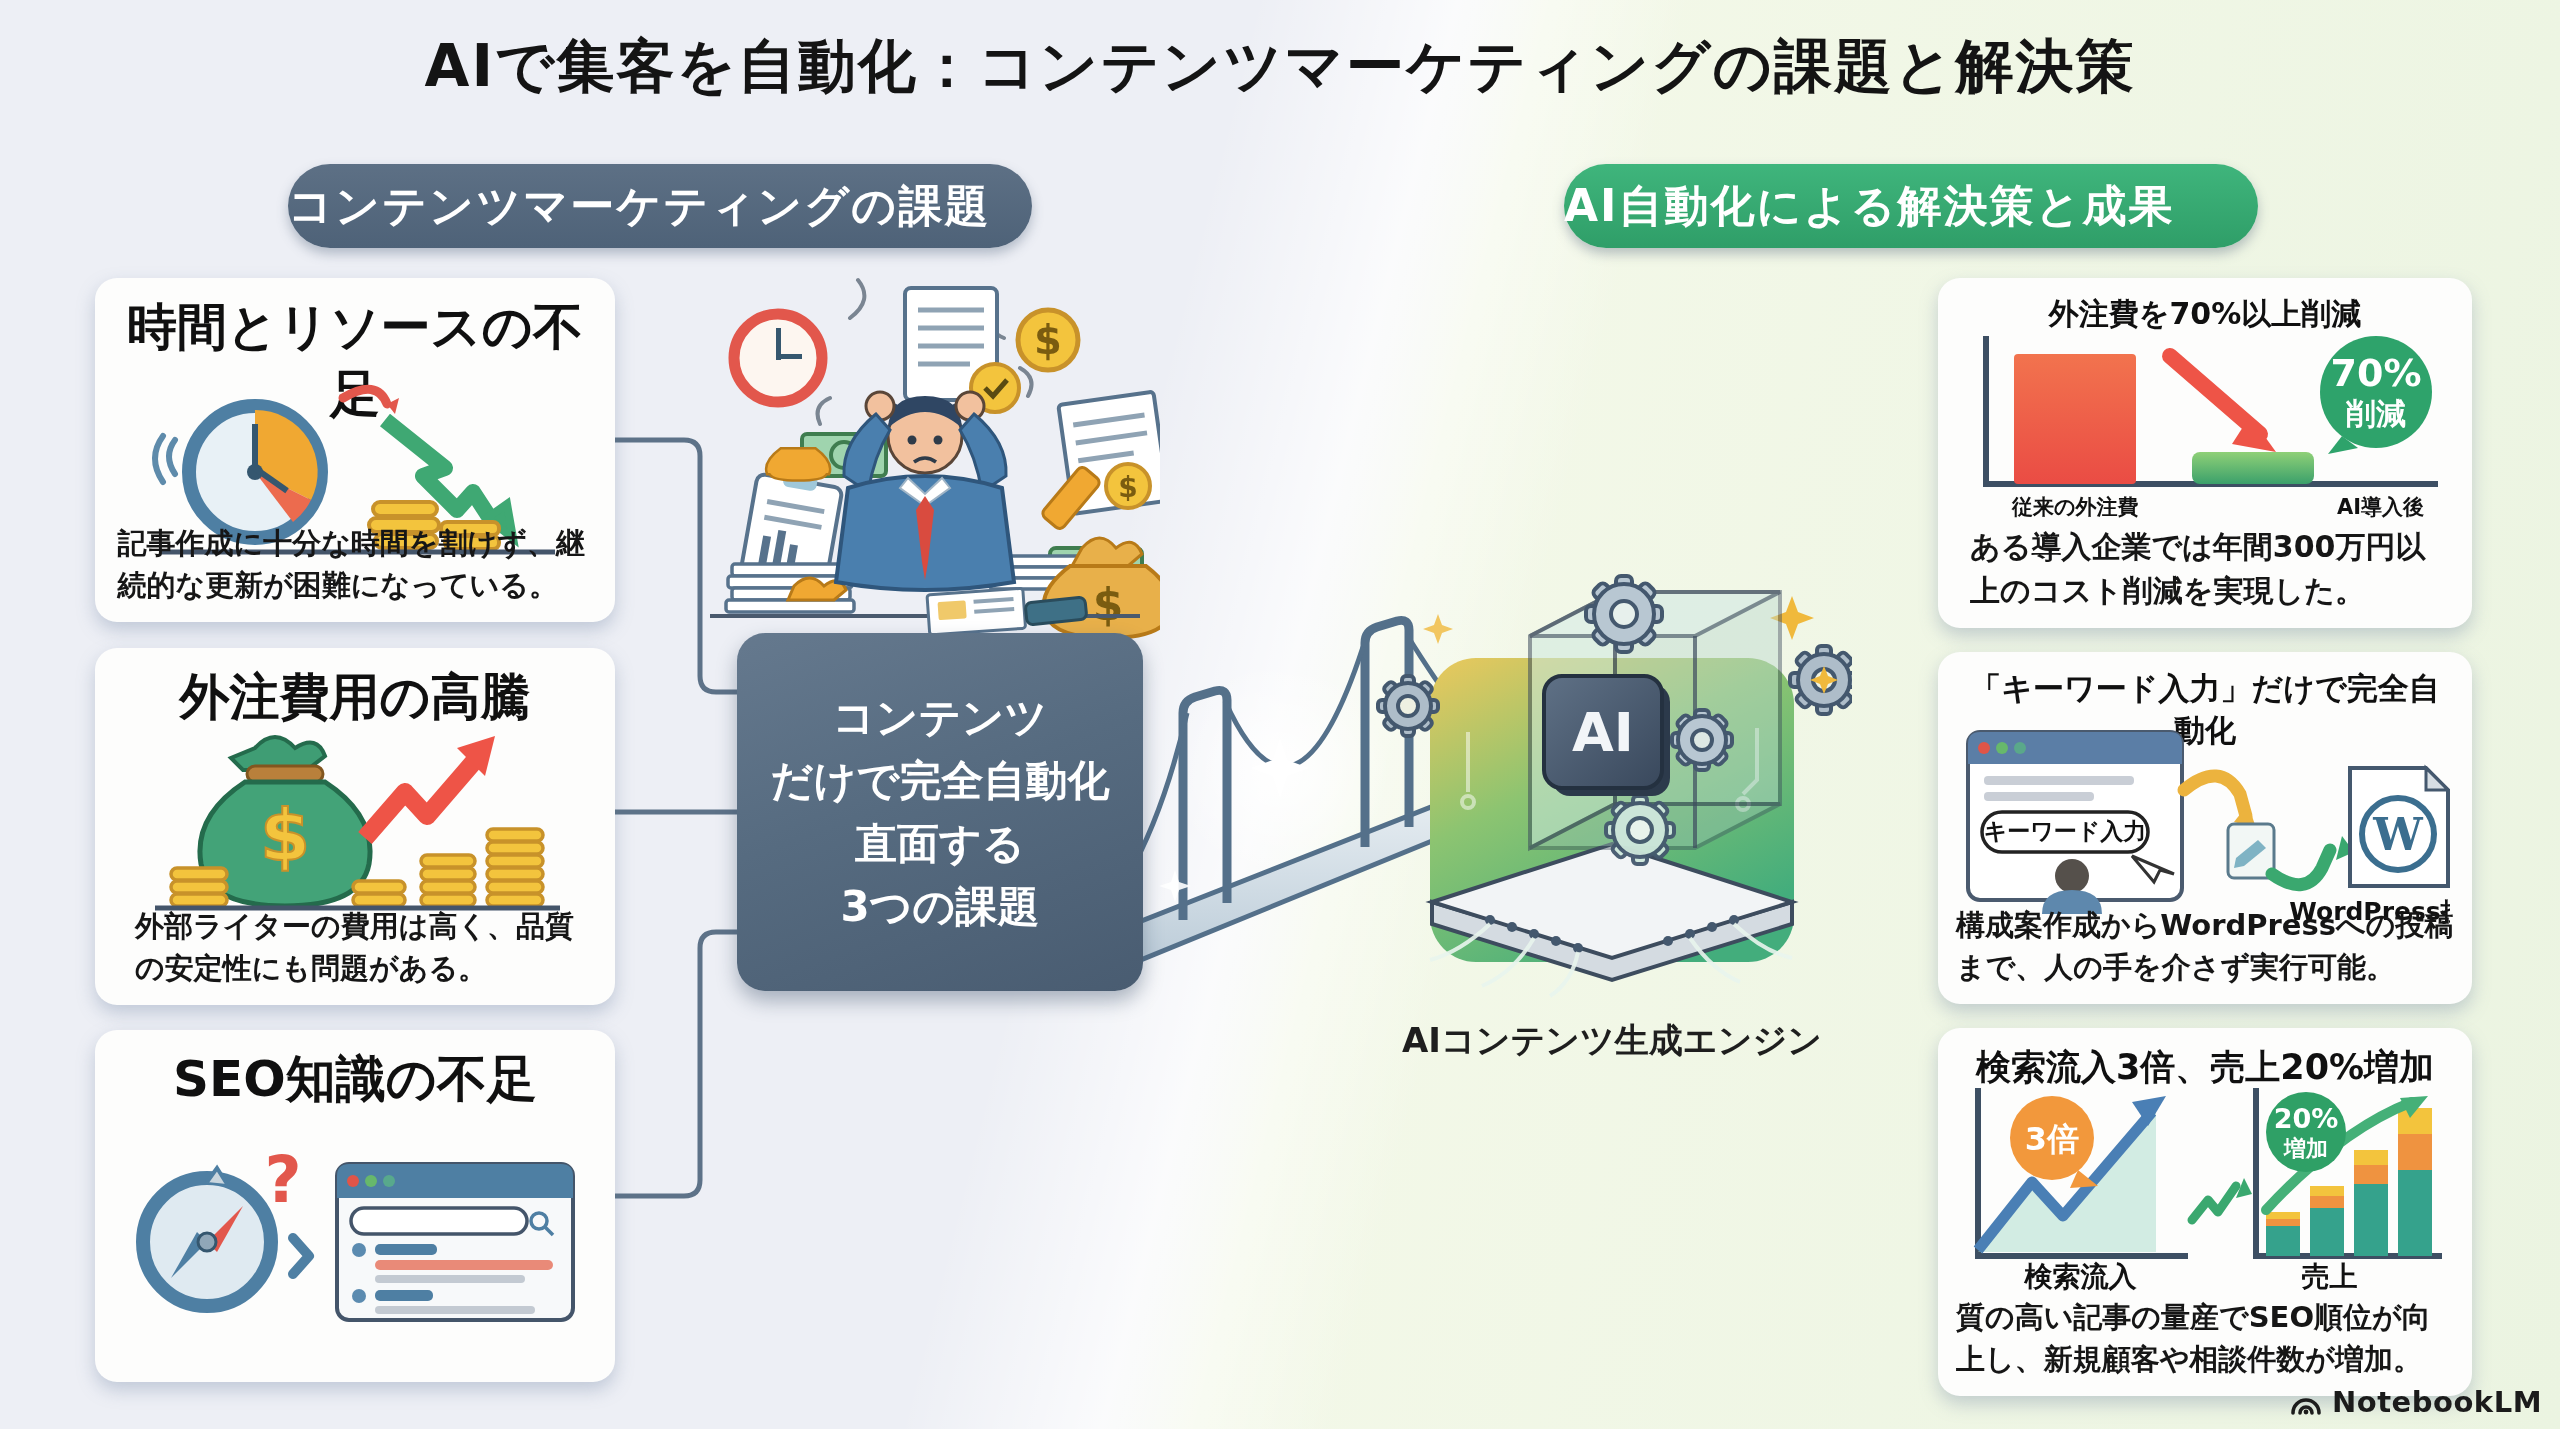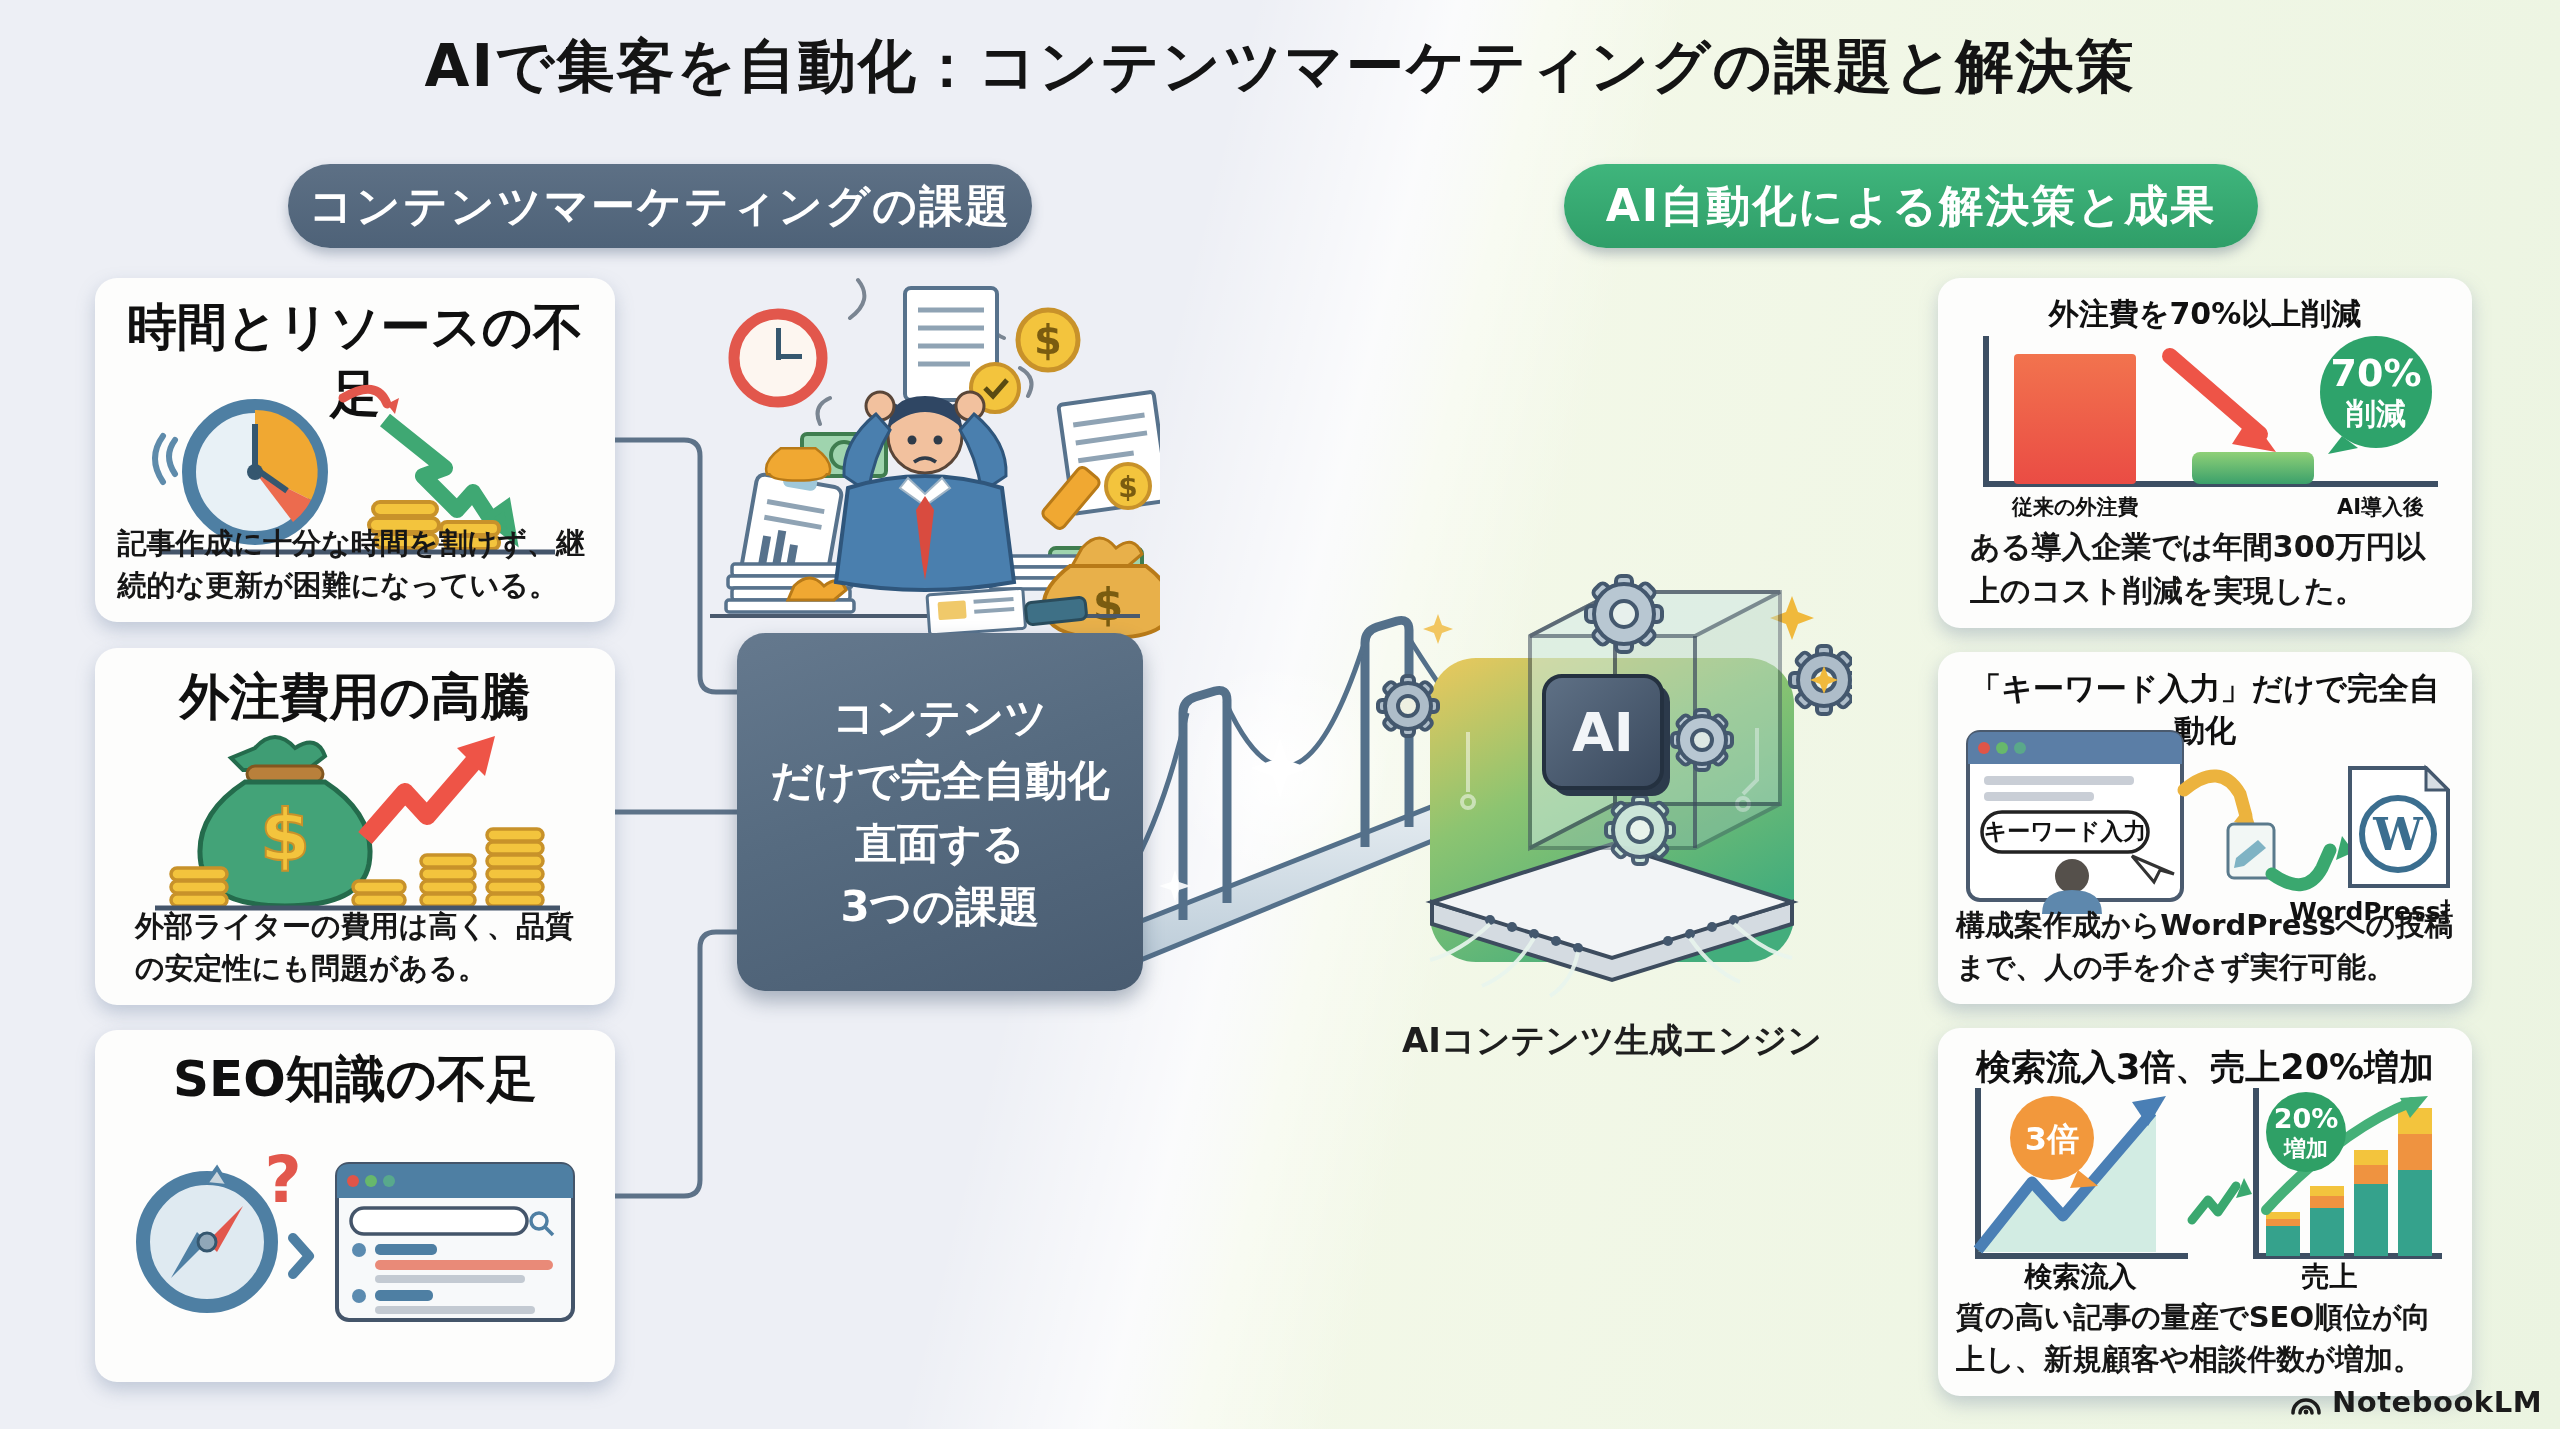--- a/index.html
+++ b/index.html
@@ -3,21 +3,21 @@
 <meta charset="utf-8">
 <style>
   html,body{margin:0;padding:0;}
   body{font-family:"DejaVu Sans","Liberation Sans",sans-serif;background:#dfe3ea;}
   .canvas{position:relative;width:2560px;height:1429px;overflow:hidden;
     background:linear-gradient(104deg,#edeff5 0%,#edeff5 49.5%,#f3f8e8 53%,#ebf4e1 100%);}
   .beam{position:absolute;inset:0;pointer-events:none;
     background:linear-gradient(104deg,rgba(255,255,255,0) 43%,rgba(255,255,255,.75) 50%,rgba(255,255,255,0) 58%);}
   .page-title{position:absolute;top:28px;left:0;width:100%;text-align:center;
     font-size:58px;font-weight:bold;color:#141414;letter-spacing:2px;}
-  .pill{position:absolute;height:84px;border-radius:46px;display:flex;align-items:center;justify-content:center;
+  .pill{position:absolute;height:84px;border-radius:46px;display:flex;align-items:center;justify-content:flex-start;
     color:#fff;font-size:44px;font-weight:bold;letter-spacing:2px;box-shadow:0 6px 12px rgba(70,90,115,.35);}
   .pill-left{left:288px;top:164px;width:744px;background:linear-gradient(180deg,#5d7085,#4e6278);}
   .pill-right{left:1564px;top:164px;width:694px;background:linear-gradient(180deg,#3fb57c,#2f9e68);}
   .card{position:absolute;background:#fdfdfc;border-radius:22px;box-shadow:0 8px 18px rgba(110,130,160,.35);
     box-sizing:border-box;padding:16px 18px;display:flex;flex-direction:column;align-items:center;}
   .card-title{font-weight:bold;color:#101010;text-align:center;}
   .card-illus{flex:1;width:100%;display:flex;align-items:center;justify-content:center;min-height:0;}
   .card-desc{font-weight:600;color:#161616;text-align:left;font-size:29px;line-height:1.45;}
   .lcol{left:95px;width:520px;}
   .rcol{left:1938px;width:534px;}

